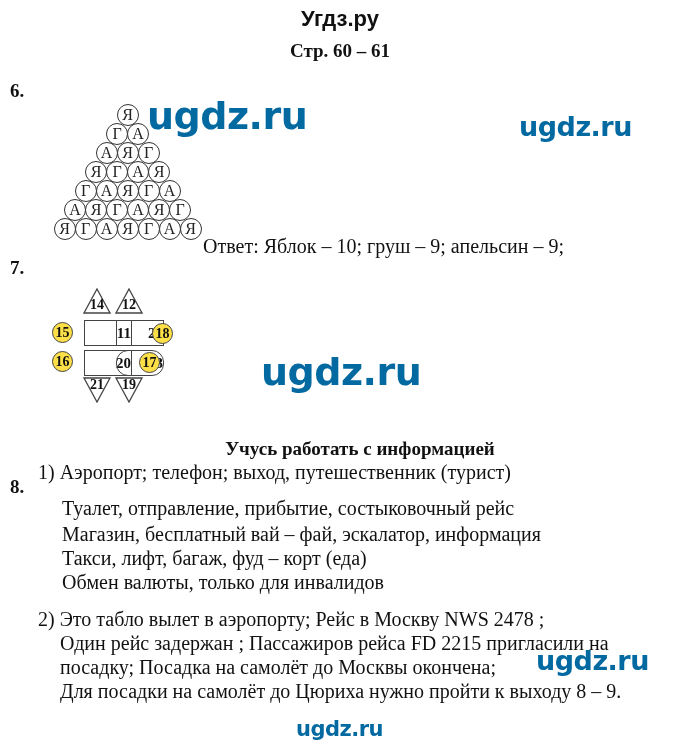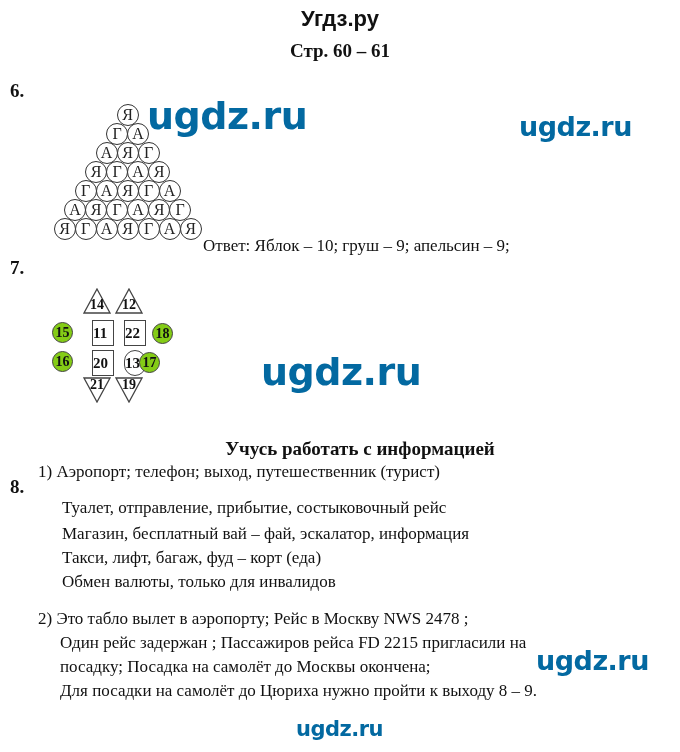--- a/index.html
+++ b/index.html
@@ -3,31 +3,31 @@
 <meta charset="utf-8">
 <style>
   html, body { margin: 0; padding: 0; background: #ffffff; }
   body { width: 680px; height: 752px; position: relative; overflow: hidden; color: #111; }
   .abs { position: absolute; white-space: nowrap; }
   .site-title { left: 0; width: 680px; top: 6px; text-align: center;
     font-family: "Liberation Sans", sans-serif; font-weight: bold; font-size: 22px; color: #111; }
   .page-ref { left: 0; width: 680px; top: 40px; text-align: center;
     font-family: "Liberation Serif", serif; font-weight: bold; font-size: 19px; }
   .task-num { font-family: "Liberation Serif", serif; font-weight: bold; font-size: 19px; }
-  .serif { font-family: "Liberation Serif", serif; font-size: 17px; line-height: 24px; }
+  .serif { font-family: "Liberation Serif", serif; font-size: 20px; line-height: 24px; }
   .wm { font-family: "DejaVu Sans", sans-serif; font-weight: bold; color: #0369a1; letter-spacing: -0.5px; }
   .section-title { left: 0; width: 680px; top: 438px; text-align: center;
     font-family: "Liberation Serif", serif; font-weight: bold; font-size: 19px; padding-left: 40px; box-sizing: border-box; }
   .ball { position: absolute; width: 22px; height: 22px; border: 1.3px solid #333; border-radius: 50%;
     background: #fff; box-sizing: border-box; text-align: center; line-height: 20px;
     font-family: "Liberation Serif", serif; font-size: 16px; color: #222; }
-  .sq { position: absolute; width: 22px; height: 26px; border: 1.3px solid #444; box-sizing: border-box;
-    text-align: left; line-height: 24px; font-family: "Liberation Serif", serif; font-weight: bold; font-size: 15px; margin-left: 8px; }
+  .sq { position: absolute; width: 48px; height: 26px; border: 1.3px solid #444; box-sizing: border-box;
+    text-align: right; line-height: 24px; font-family: "Liberation Serif", serif; font-weight: bold; font-size: 15px; }
   .circ { position: absolute; width: 21px; height: 21px; border: 1.3px solid #444; border-radius: 50%; box-sizing: border-box;
-    text-align: center; line-height: 19px; font-family: "Liberation Serif", serif; font-weight: bold; font-size: 14px; background:#84cc16; }
+    text-align: center; line-height: 19px; font-family: "Liberation Serif", serif; font-weight: bold; font-size: 14px; background:#fde047; }
   .tri { position: absolute; width: 28px; height: 26px; }
   .tri span { position: absolute; left: 0; width: 28px; text-align: center;
     font-family: "Liberation Serif", serif; font-weight: bold; font-size: 14px; }
   .list-line { left: 62px; }
   .list2-line { left: 60px; }
 </style>
 </head>
 <body>
 
 <div class="abs site-title">Угдз.ру</div>

